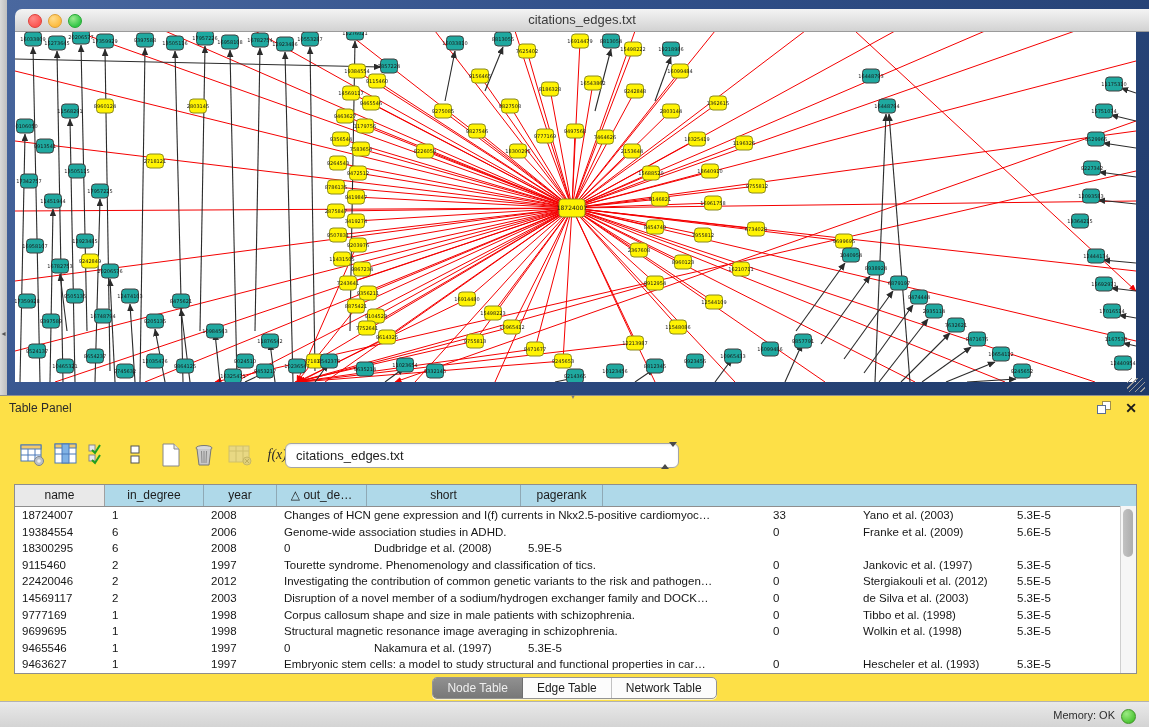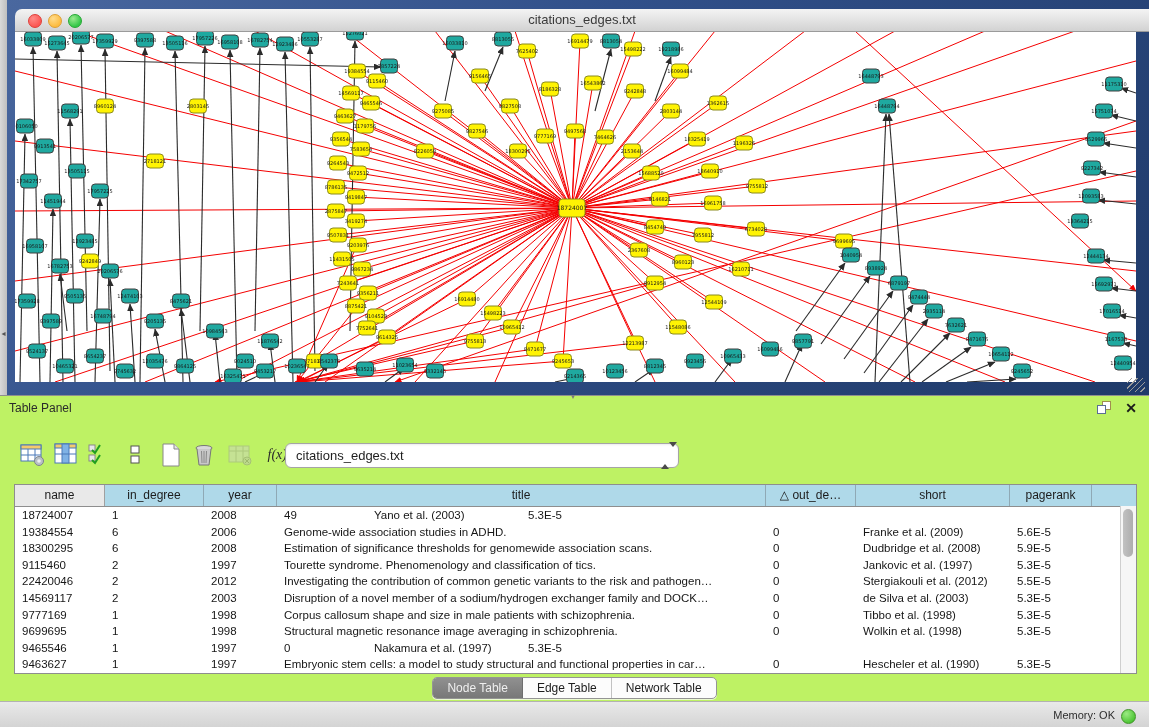--- a/index.html
+++ b/index.html
@@ -26,21 +26,21 @@
   .er{stroke:var(--red,#F40000);stroke-width:1;}
   .ek{stroke:var(--black,#2B2B2B);stroke-width:1.1;}
   .ny{fill:var(--yellow,#FFF303);stroke:#8A8A1E;stroke-width:1;}
   .nt{fill:var(--teal,#1FA9A0);stroke:#3E3E3E;stroke-width:1;}
   .nl{font-family:"DejaVu Sans",sans-serif;font-size:5px;text-anchor:middle;fill:#1A1A1A;}
   .nlb{font-size:6px;}
   .resize-grip{position:absolute;right:4px;bottom:3px;width:18px;height:14px;z-index:4;
     background:repeating-linear-gradient(135deg,transparent 0 3px,#9a9a9a 3px 4px);}
   
   .bottom-section{position:absolute;left:0;top:395px;width:1149px;height:332px;
-    background:#bef264;border-top:1px solid #8F8F8F;}
+    background:#fde047;border-top:1px solid #8F8F8F;}
   .split-handle{position:absolute;left:566px;top:-1px;width:14px;height:5px;color:#7a7a7a;
     font-size:7px;line-height:4px;text-align:center;}
   .panel-header{position:absolute;left:0;top:0;width:100%;height:24px;}
   .panel-title{position:absolute;left:9px;top:0;line-height:24px;font-size:12px;color:#2B2B2B;}
   .float-icon{position:absolute;right:38px;top:5px;width:14px;height:13px;}
   .float-icon .sq1{position:absolute;left:0;bottom:0;width:7px;height:7px;border:1px solid #5B6E93;background:#fff;}
   .float-icon .sq2{position:absolute;right:0;top:0;width:7px;height:7px;border:1px solid #A08F4F;background:#fff;}
   .close-x{position:absolute;right:12px;top:3px;font-size:14px;font-weight:bold;color:#1A1A1A;line-height:18px;}
   .toolbar{position:absolute;left:14px;top:46px;height:30px;}
   .tbi{position:absolute;top:0;width:26px;height:26px;}
@@ -652,48 +652,47 @@
       <span class="combo-label">citations_edges.txt</span>
       <span class="combo-arrows"><span class="up"></span><span class="dn"></span></span>
     </div>
   </div>
 
   <div class="data-table">
     <div class="thead" id="thead-row">
         <div class="th th-first" style="width: 90px;">name</div>
         <div class="th" style="width: 99px;">in_degree</div>
         <div class="th" style="width: 73px;">year</div>
-        <div class="th" style="width: 489px;">title</div>
         <div class="th" style="width: 90px;">△ out_de…</div>
         <div class="th" style="width: 154px;">short</div>
         <div class="th" style="width: 82px;">pagerank</div>
       </div>
     <div id="tbody">
         <div class="tr">
           <div class="td" style="width: 90px;">18724007</div>
           <div class="td" style="width: 99px;">1</div>
           <div class="td" style="width: 73px;">2008</div>
-          <div class="td" style="width: 90px;">49</div>
+          <div class="td" style="width: 489px;">Changes of HCN gene expression and I(f) currents in Nkx2.5-positive cardiomyoc…</div>
+          <div class="td" style="width: 90px;">33</div>
           <div class="td" style="width: 154px;">Yano et al. (2003)</div>
           <div class="td" style="width: 82px;">5.3E-5</div>
         </div>
         <div class="tr">
           <div class="td" style="width: 90px;">19384554</div>
           <div class="td" style="width: 99px;">6</div>
           <div class="td" style="width: 73px;">2006</div>
           <div class="td" style="width: 489px;">Genome-wide association studies in ADHD.</div>
           <div class="td" style="width: 90px;">0</div>
           <div class="td" style="width: 154px;">Franke et al. (2009)</div>
           <div class="td" style="width: 82px;">5.6E-5</div>
         </div>
         <div class="tr">
           <div class="td" style="width: 90px;">18300295</div>
           <div class="td" style="width: 99px;">6</div>
           <div class="td" style="width: 73px;">2008</div>
-          <div class="td" style="width: 489px;">Estimation of significance thresholds for genomewide association scans.</div>
           <div class="td" style="width: 90px;">0</div>
           <div class="td" style="width: 154px;">Dudbridge et al. (2008)</div>
           <div class="td" style="width: 82px;">5.9E-5</div>
         </div>
         <div class="tr">
           <div class="td" style="width: 90px;">9115460</div>
           <div class="td" style="width: 99px;">2</div>
           <div class="td" style="width: 73px;">1997</div>
           <div class="td" style="width: 489px;">Tourette syndrome. Phenomenology and classification of tics.</div>
           <div class="td" style="width: 90px;">0</div>
@@ -743,21 +742,21 @@
           <div class="td" style="width: 90px;">0</div>
           <div class="td" style="width: 154px;">Nakamura et al. (1997)</div>
           <div class="td" style="width: 82px;">5.3E-5</div>
         </div>
         <div class="tr">
           <div class="td" style="width: 90px;">9463627</div>
           <div class="td" style="width: 99px;">1</div>
           <div class="td" style="width: 73px;">1997</div>
           <div class="td" style="width: 489px;">Embryonic stem cells: a model to study structural and functional properties in car…</div>
           <div class="td" style="width: 90px;">0</div>
-          <div class="td" style="width: 154px;">Hescheler et al. (1990)</div>
+          <div class="td" style="width: 154px;">Hescheler et al. (1993)</div>
           <div class="td" style="width: 82px;">5.3E-5</div>
         </div>
       </div>
     <div class="vscroll">
       <div class="vthumb"></div>
     </div>
   </div>
 
   <div class="tabs-bar">
     <div class="tabs" id="tabs">

